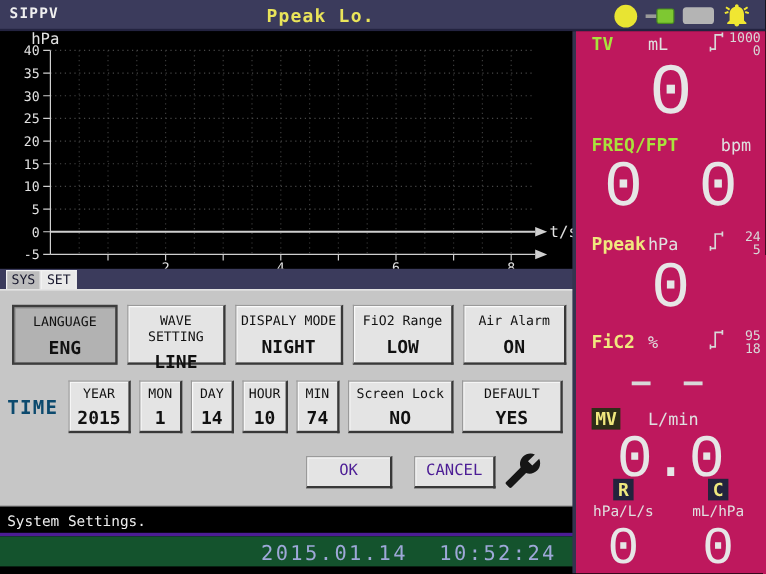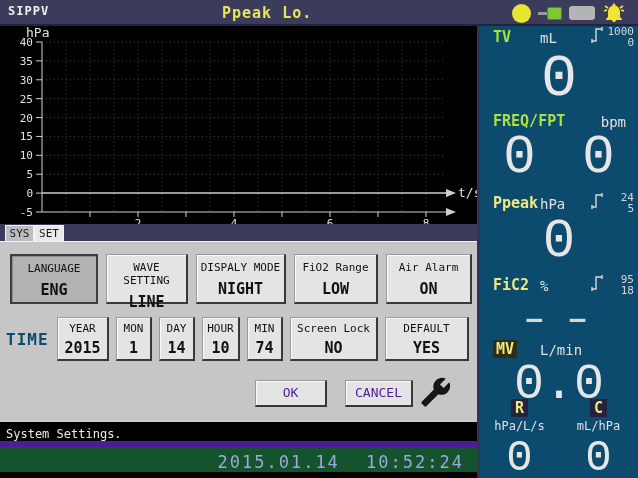--- a/index.html
+++ b/index.html
@@ -56,30 +56,30 @@
   #row2 .btn .b-value { margin-top:4px; }
   #time-label { width:44px; font-size:16px; font-weight:bold; color:#0c4a6e; letter-spacing:1px; }
   .action-btn { position:absolute; top:138px; height:27px; font-size:13px; color:#4c1d95;
                 line-height:23px;text-align:center; }
   #ok-btn { left:255px; width:72px; }
   #cancel-btn { left:345px; width:68px; }
   #wrench { position:absolute; left:420px; top:134px; width:32px; height:32px; }
 
   
   #statusbar { position:absolute; left:0; top:421px; width:478px; height:26px; background:#000;
-               border-top:1px solid #d0d0d0; border-bottom:6px solid #4c1d95; }
+               border-top:1px solid #d0d0d0; border-bottom:3px solid #4c1d95; }
   #status-msg { position:absolute; left:6px; top:5px; color:#ececec; font-size:12px; }
   #bottombar { position:absolute; left:0; top:447px; width:478px; height:25px; background:#14532d; }
   #clock { position:absolute; right:14px; top:5px; color:#9ea8d8; font-size:17px;
            letter-spacing:2px; }
   #clock .t { margin-left:14px; }
 
   
   #vsep { position:absolute; left:477px; top:26px; width:3px; height:452px; background:#34344f; }
-  #rightpanel { position:absolute; left:480px; top:26px; width:158px; height:452px; background:#0c4a6e; }
+  #rightpanel { position:absolute; left:480px; top:26px; width:158px; height:452px; background:#be185d; }
   .sec { position:absolute; left:0; width:158px; }
   .sec-head { position:relative; height:20px; }
   .m-label { position:absolute; left:13px; top:0; font-size:15px; font-weight:bold; }
   .green { color:#a8e23c; }
   .yellow { color:#f0e87e; }
   .m-unit { position:absolute; left:60px; top:2px; font-size:14px; color:#e0e0e0; }
   .m-unit.right { left:auto; right:12px; }
   .limits { position:absolute; right:4px; top:-2px; display:flex; align-items:flex-start; }
   .lim-col { width:30px; text-align:right; font-size:11px; color:#d8d8d8; line-height:11px; }
   .big-val { text-align:center; font-family:"Liberation Mono",monospace;

